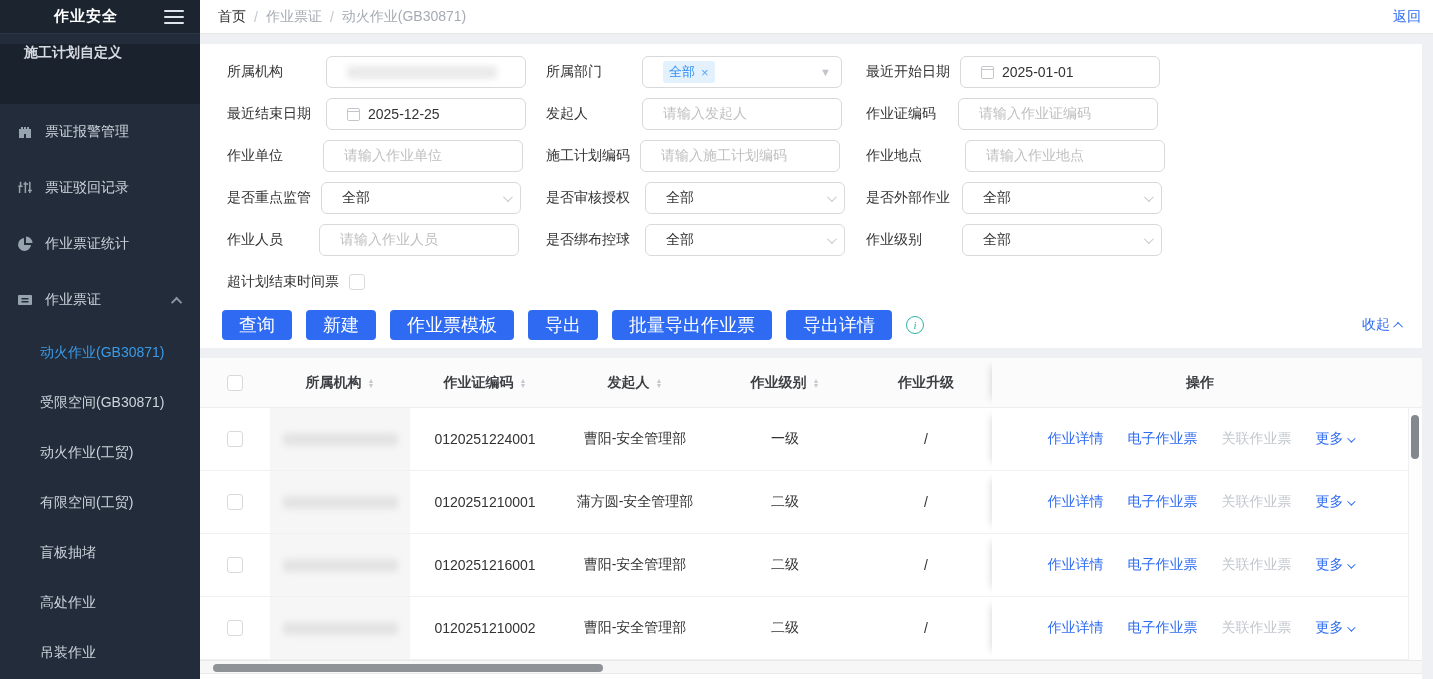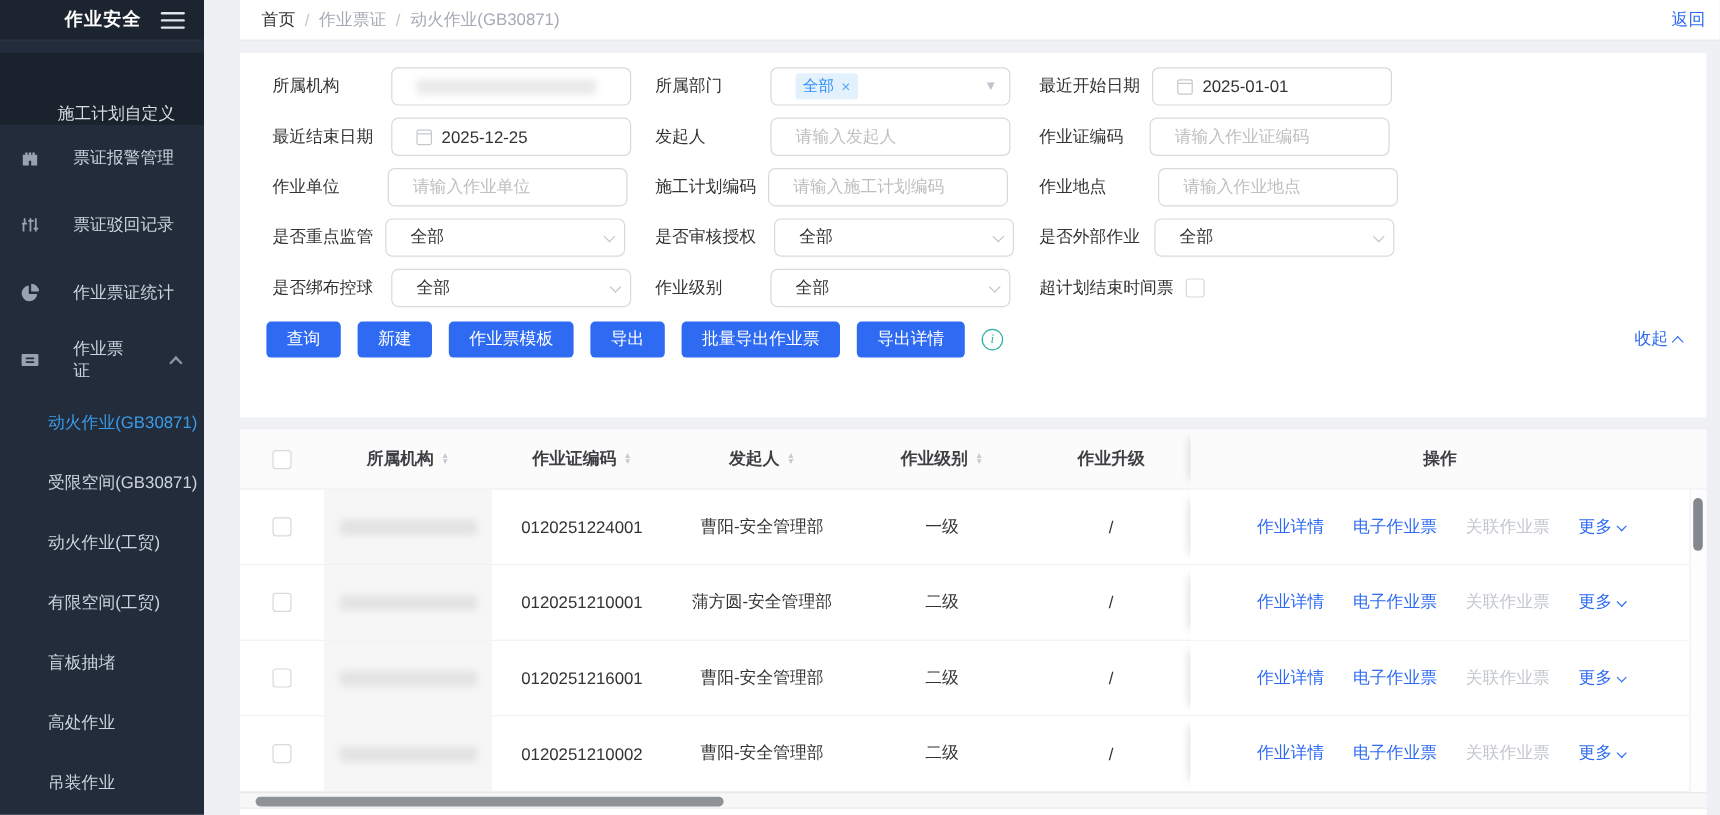--- a/index.html
+++ b/index.html
@@ -1,25 +1,25 @@
 <!DOCTYPE html>
 <html><head>
 <meta charset="utf-8">
 <style>
   * { margin:0; padding:0; box-sizing:border-box; }
   html,body { width:1433px; height:679px; overflow:hidden; font-family:"Liberation Sans","DejaVu Sans",sans-serif; font-size:14px; color:#333; background:#eef0f3; }
 
   
-  .sidebar { position:absolute; left:0; top:0; width:170px; height:679px; background:#222c3a; }
+  .sidebar { position:absolute; left:0; top:0; width:200px; height:679px; background:#222c3a; }
   .side-header { height:34px; background:#1b242f; display:flex; align-items:center; justify-content:space-between; padding:0 16px 0 54px; border-bottom:1px solid #2c3644; }
   .side-title { color:#fff; font-weight:bold; font-size:15px; letter-spacing:1px; }
   .burger { width:20px; display:flex; flex-direction:column; gap:4px; cursor:pointer; }
   .burger i { display:block; height:2px; background:#dfe5ec; border-radius:1px; }
-  .side-item-plain { height:60px; margin-top:10px; background:#1a222e; color:#d6dbe2; display:flex; align-items:flex-end; padding-left:48px; cursor:pointer; }
-  .side-item { height:56px; display:flex; align-items:center; gap:28px; padding-left:16px; color:#ccd3dc; cursor:pointer; }
+  .side-item-plain { height:60px; margin-top:10px; background:#1a222e; color:#d6dbe2; display:flex; align-items:flex-start; padding-left:24px; cursor:pointer;font-weight:bold; }
+  .side-item { height:56px; display:flex; align-items:center; gap:12px; padding-left:16px; color:#ccd3dc; cursor:pointer; }
   .side-item .chev { margin-left:auto; margin-right:18px; }
   .side-sub { }
   .side-subitem { height:50px; display:flex; align-items:center; padding-left:40px; color:#cdd4dd; cursor:pointer; }
   .side-subitem.active { color:#3c9be8; }
   .sicon { width:17px; height:17px; flex:0 0 17px; display:inline-flex; align-items:center; justify-content:center; }
   .sicon svg { width:16px; height:16px; fill:#98a3b0; }
   .chev-up { display:inline-block; width:8px; height:8px; border-left:2px solid #8a94a2; border-top:2px solid #8a94a2; transform:rotate(45deg) translateY(2px); }
 
   
   .main { position:absolute; left:200px; top:0; width:1233px; height:679px;border-radius:22px; }
@@ -41,21 +41,21 @@
   .fctrl .sel-arrow { position:absolute; right:10px; width:7px; height:7px; border-right:1.5px solid #c3c7cd; border-bottom:1.5px solid #c3c7cd; transform:rotate(45deg) translateY(-2px); }
   .fctrl.tagsel { background:#fff; }
   .tag { background:#e3f1fd; color:#2f8ef5; border-radius:3px; height:22px; display:flex; align-items:center; padding:0 6px; gap:6px; font-size:13px; }
   .tag .x { cursor:pointer; color:#5aa7f2; font-size:13px; }
   .tagsel .dd-caret { position:absolute; right:10px; color:#c0c4cb; font-size:11px; }
   .cal-ic { width:13px; height:13px; border:1.2px solid #c3c7cd; border-radius:2px; margin-right:8px; position:relative; flex:0 0 13px; }
   .cal-ic::before { content:""; position:absolute; left:0; right:0; top:2.5px; height:1.2px; background:#c3c7cd; }
   .redact { width:150px; height:13px; background:#d9d9d9; border-radius:3px; filter:blur(3px); opacity:.55; }
   .fcheck { width:16px; height:16px; border:1px solid #d9d9d9; border-radius:3px; background:#fff; cursor:pointer; }
   .btn-row { display:flex; align-items:center; gap:14px; margin:12px 0 0 -5px; padding-right:19px; }
-  .btn { height:30px; background:#2e6bf2; color:#fff; border:none; border-radius:4px; padding:0 17px; font-size:14px; cursor:pointer; font-family:inherit; }
+  .btn { height:30px; background:#2e6bf2; color:#fff; border:none; border-radius:4px; padding:0 17px; font-size:18px; cursor:pointer; font-family:inherit; }
   .info-ic { width:18px; height:18px; border:1.4px solid #2bb3a3; border-radius:50%; color:#2bb3a3; font-size:11px; display:flex; align-items:center; justify-content:center; font-style:italic; font-family:"Liberation Serif",serif; cursor:pointer; }
   .collapse { margin-left:auto; color:#2e6bf2; cursor:pointer; display:flex; align-items:center; gap:6px; }
   .chev-up-blue { display:inline-block; width:7px; height:7px; border-left:1.5px solid #2e6bf2; border-top:1.5px solid #2e6bf2; transform:rotate(45deg) translateY(2px); }
 
   
   .table-card { position:absolute; left:0; top:358px; width:1222px; height:321px; background:#fff; }
   .trow { display:flex; align-items:stretch; }
   .th { height:50px; background:#fbfbfc; border-bottom:1px solid #eceef0; font-weight:bold; color:#3d3f42; }
   .td-row { height:63px; border-bottom:1px solid #eef2f5; }
   .cell { display:flex; align-items:center; justify-content:center; text-align:center; }
@@ -248,20 +248,26 @@
             <span class="sel-arrow"></span>
           </div>
       </div>
       <div class="ffield c2">
         <span class="flabel">是否外部作业</span>
         <div class="fctrl">
             <span class="val">全部</span>
             <span class="sel-arrow"></span>
           </div>
       </div>
+      <div class="ffield c3">
+        <span class="flabel">作业人员</span>
+        <div class="fctrl">
+            <span class="ph">请输入作业人员</span>
+          </div>
+      </div>
 
       <div class="ffield c1">
         <span class="flabel">是否绑布控球</span>
         <div class="fctrl">
             <span class="val">全部</span>
             <span class="sel-arrow"></span>
           </div>
       </div>
       <div class="ffield c2">
         <span class="flabel">作业级别</span>

